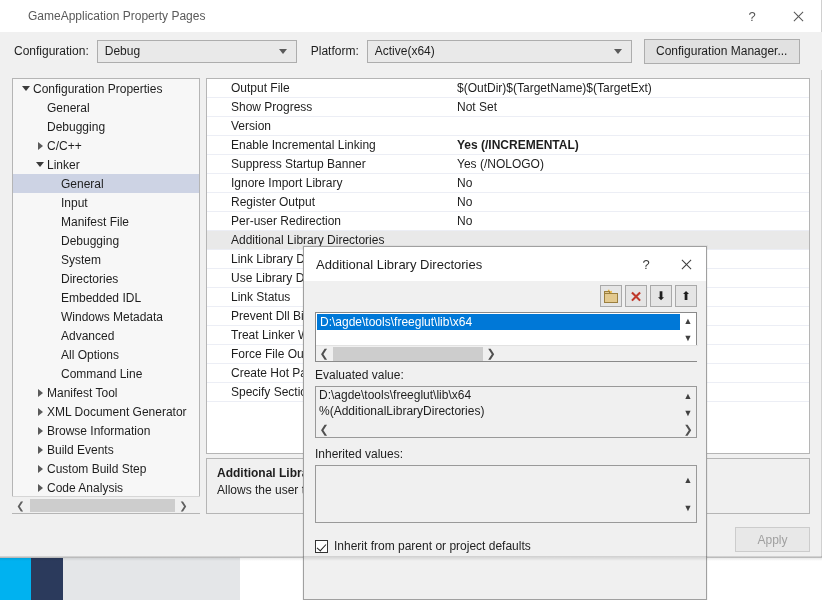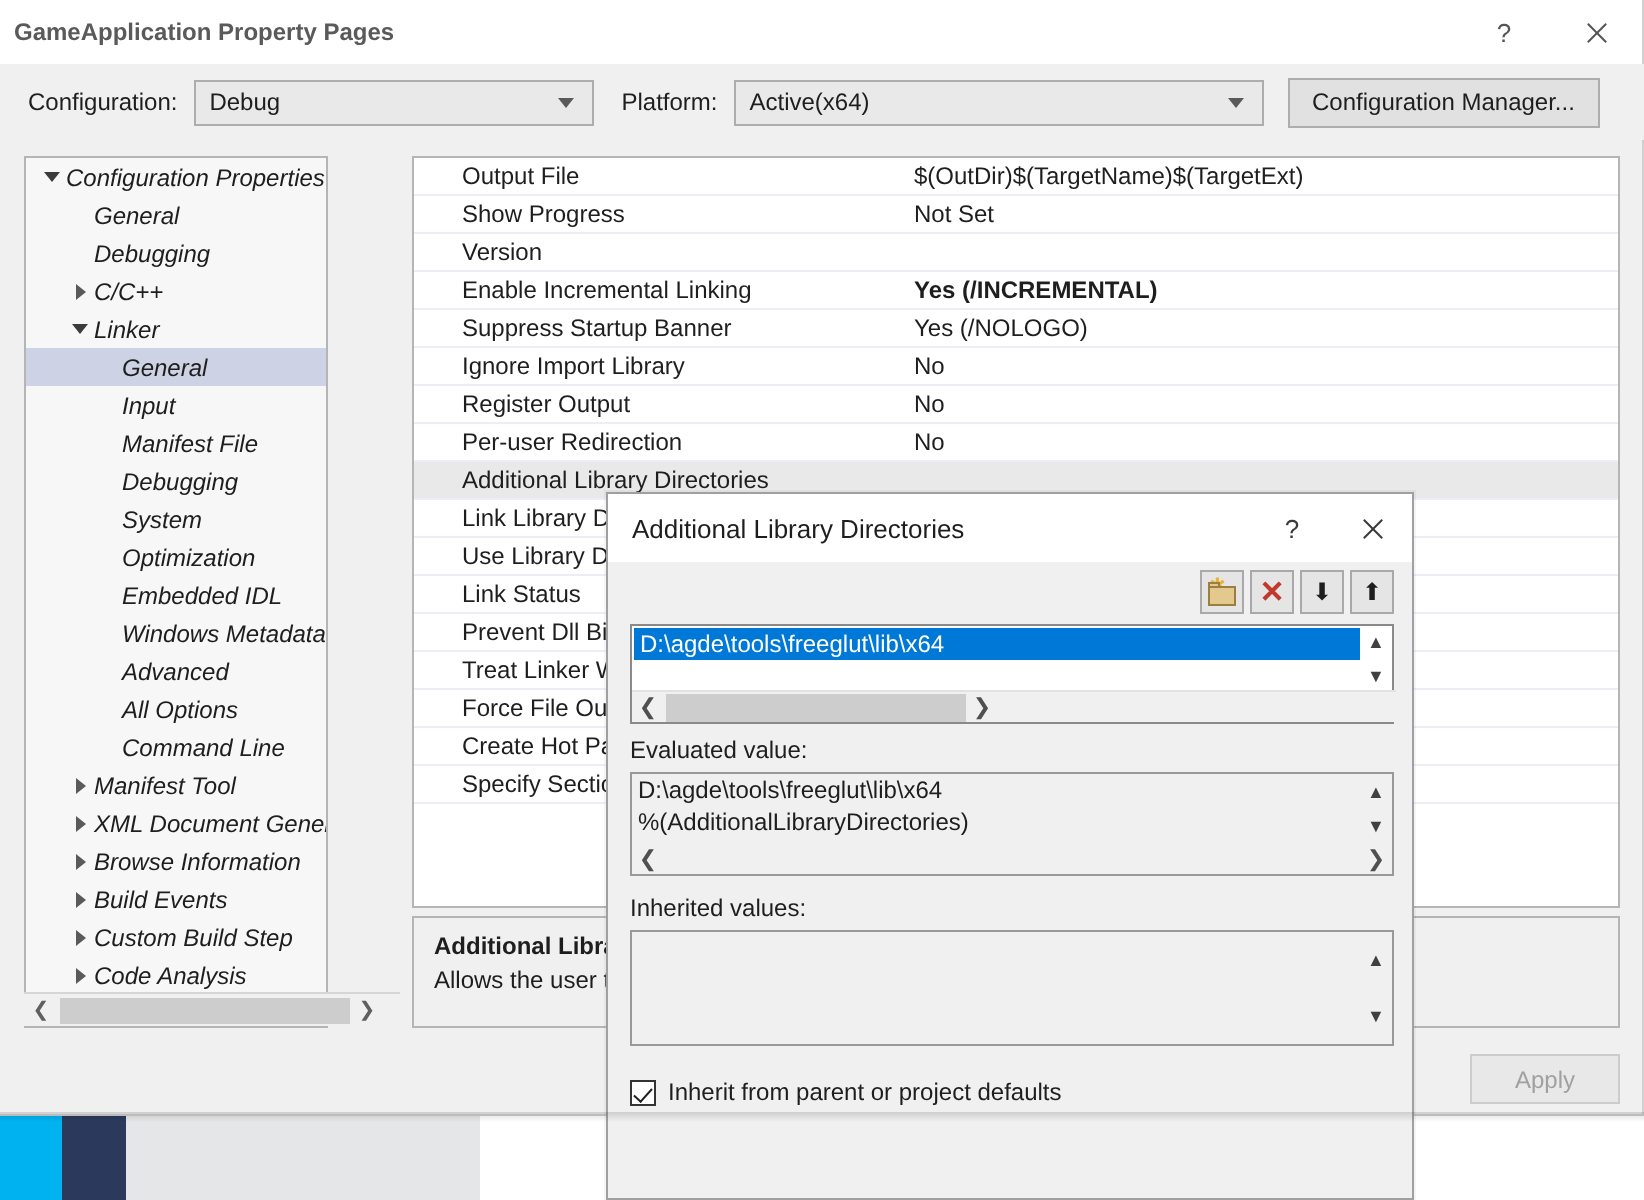--- a/index.html
+++ b/index.html
@@ -40,21 +40,21 @@
     background: #f0f0f0;
     border: 1px solid #d0d0d0;
     border-top: none; border-left: none;
   }
   #titlebar {
     height: 32px; background: #ffffff;
     display: flex; align-items: center;
     position: relative;
   }
   #title-text {
-    margin-left: 7px; font-size: 12px; color: #5a5a5a; font-weight: bold;
+    margin-left: 28px; font-size: 12px; color: #5a5a5a;
   }
   .winbtn {
     position: absolute; top: 0; height: 32px; width: 46px;
     display: flex; align-items: center; justify-content: center;
     color: #555; font-size: 13px; cursor: default;
   }
   #btn-help { right: 46px; }
   #btn-close { right: 0; }
   .xglyph { position: relative; width: 13px; height: 13px; display:inline-block; }
   .xglyph::before, .xglyph::after {
@@ -92,24 +92,23 @@
   .pushbtn {
     height: 25px; background: #e1e1e1; border: 1px solid #adadad;
     font-family: "Liberation Sans", sans-serif; font-size: 12px;
     color: #1e1e1e; cursor: default;
     display: flex; align-items: center; justify-content: center;
   }
   #btn-configmgr { width: 156px; margin-left: 12px; }
 
   
   #treepanel {
-    position: absolute; left: 12px; top: 78px; width: 152px; height: 436px;
+    position: absolute; left: 12px; top: 78px; width: 188px; height: 436px;
     background: #f7f7f7; border: 1px solid #b5b5b5;
     overflow: hidden;
-    font-style: italic;
   }
   .tnode {
     height: 19px; display: flex; align-items: center;
     font-size: 12px; color: #1e1e1e; white-space: nowrap; cursor: default;
   }
   .tnode.sel { background: #cdd3e4; }
   .tw { width: 14px; display:flex; align-items:center; justify-content:center; flex:none; }
   .tri-r, .tri-d { width: 0; height: 0; }
   .tri-r { border-top: 4px solid transparent; border-bottom: 4px solid transparent; border-left: 5px solid #5a5a5a; }
   .tri-d { border-left: 4px solid transparent; border-right: 4px solid transparent; border-top: 5px solid #3b3b3b; }
@@ -342,21 +341,21 @@
       <div class="tnode" style="padding-left: 34px;">
         <span class="tw"></span>
         <span>Debugging</span>
       </div>
       <div class="tnode" style="padding-left: 34px;">
         <span class="tw"></span>
         <span>System</span>
       </div>
       <div class="tnode" style="padding-left: 34px;">
         <span class="tw"></span>
-        <span>Optimization</span>
+        <span>Directories</span>
       </div>
       <div class="tnode" style="padding-left: 34px;">
         <span class="tw"></span>
         <span>Embedded IDL</span>
       </div>
       <div class="tnode" style="padding-left: 34px;">
         <span class="tw"></span>
         <span>Windows Metadata</span>
       </div>
       <div class="tnode" style="padding-left: 34px;">

